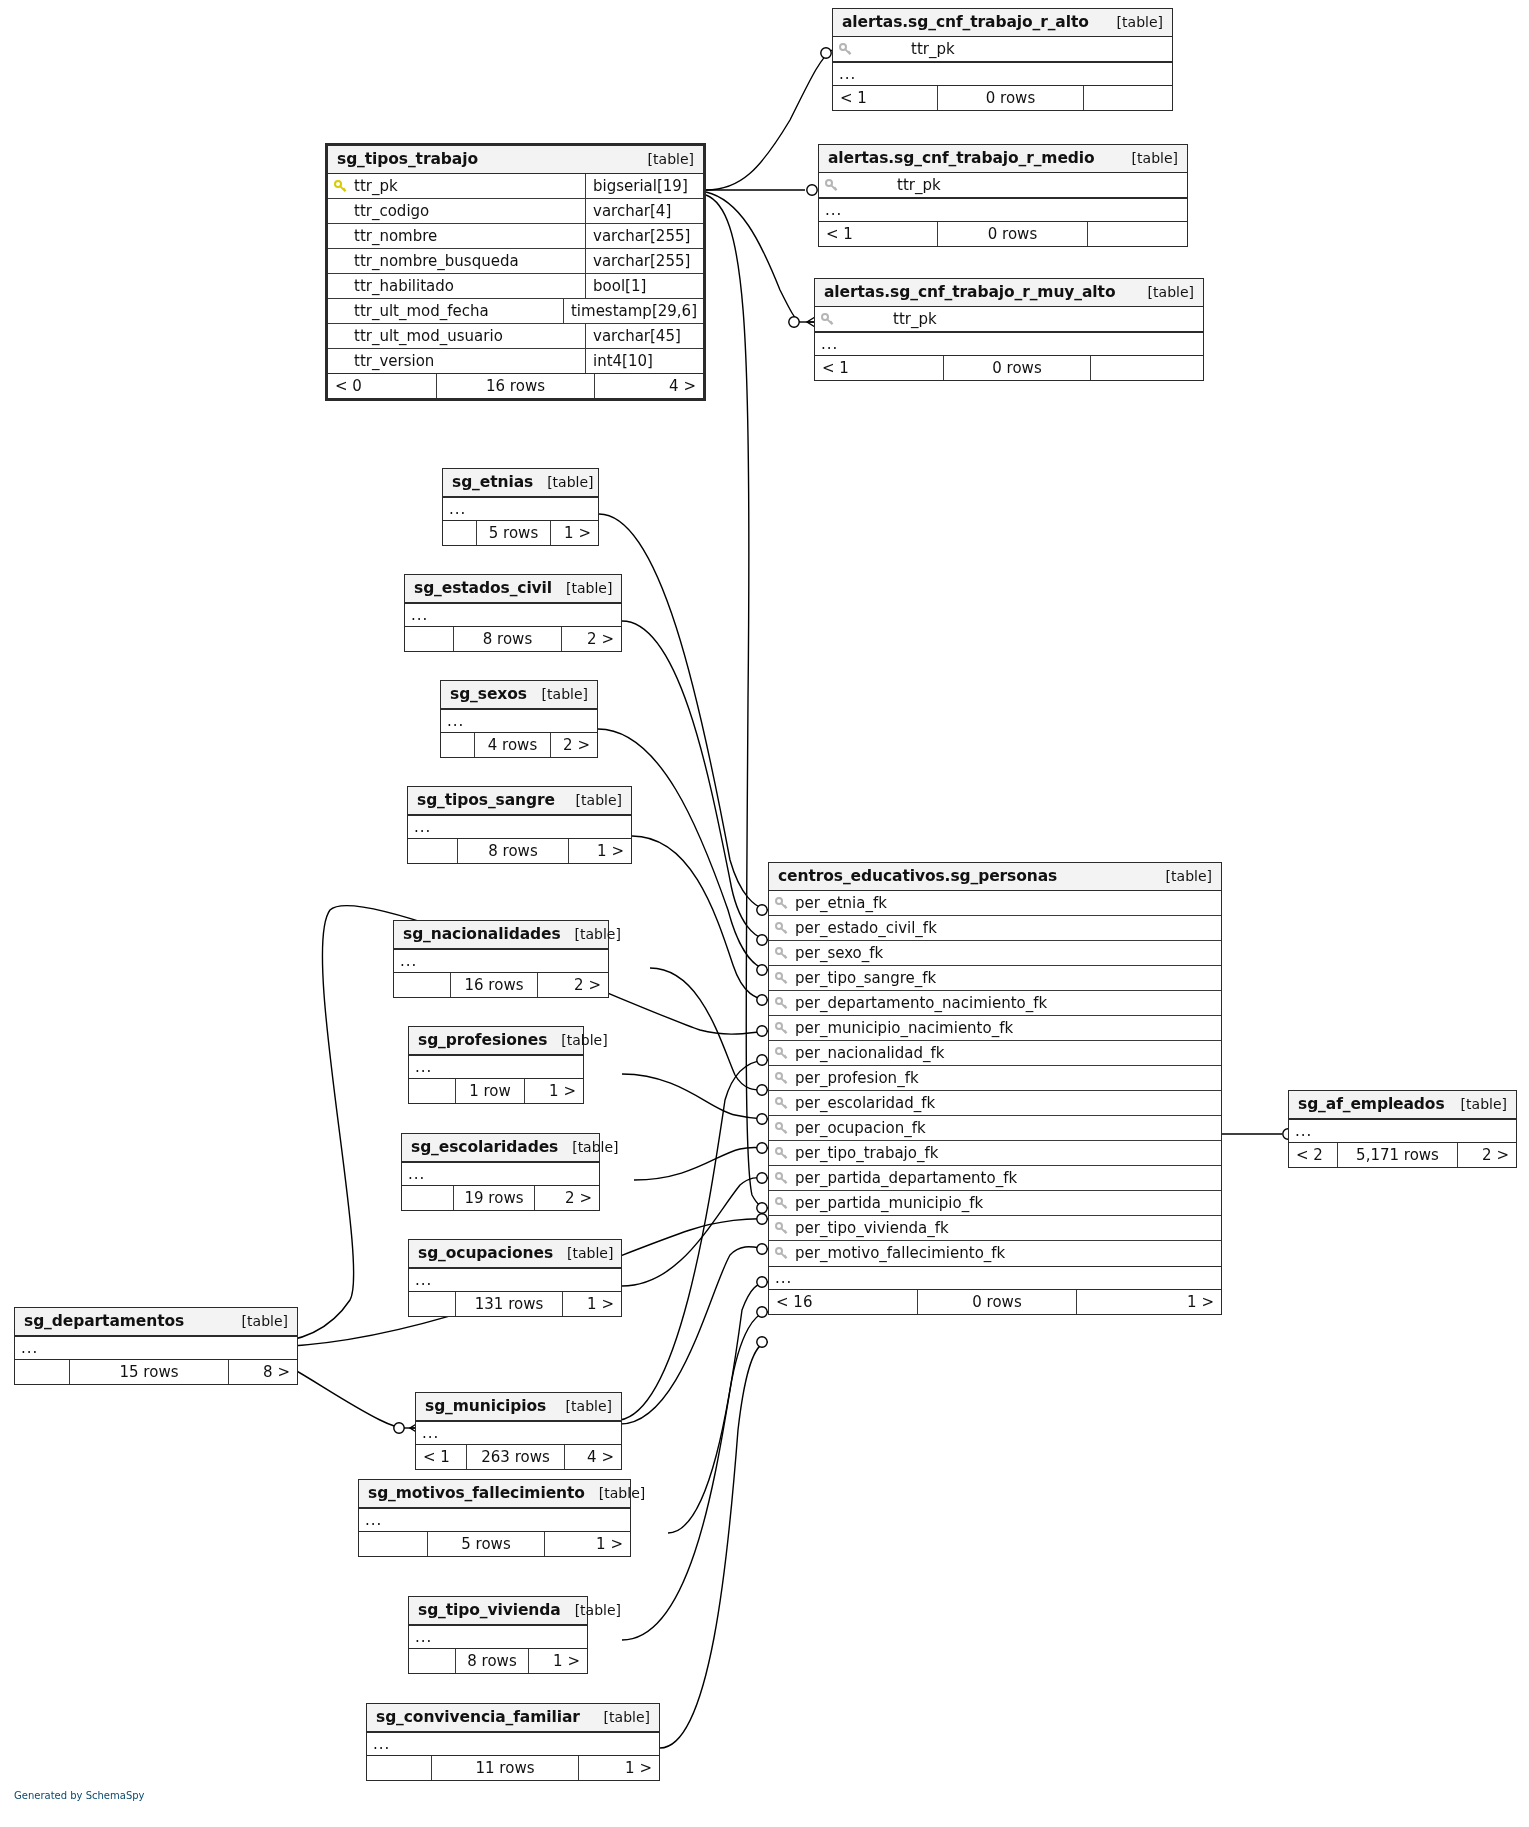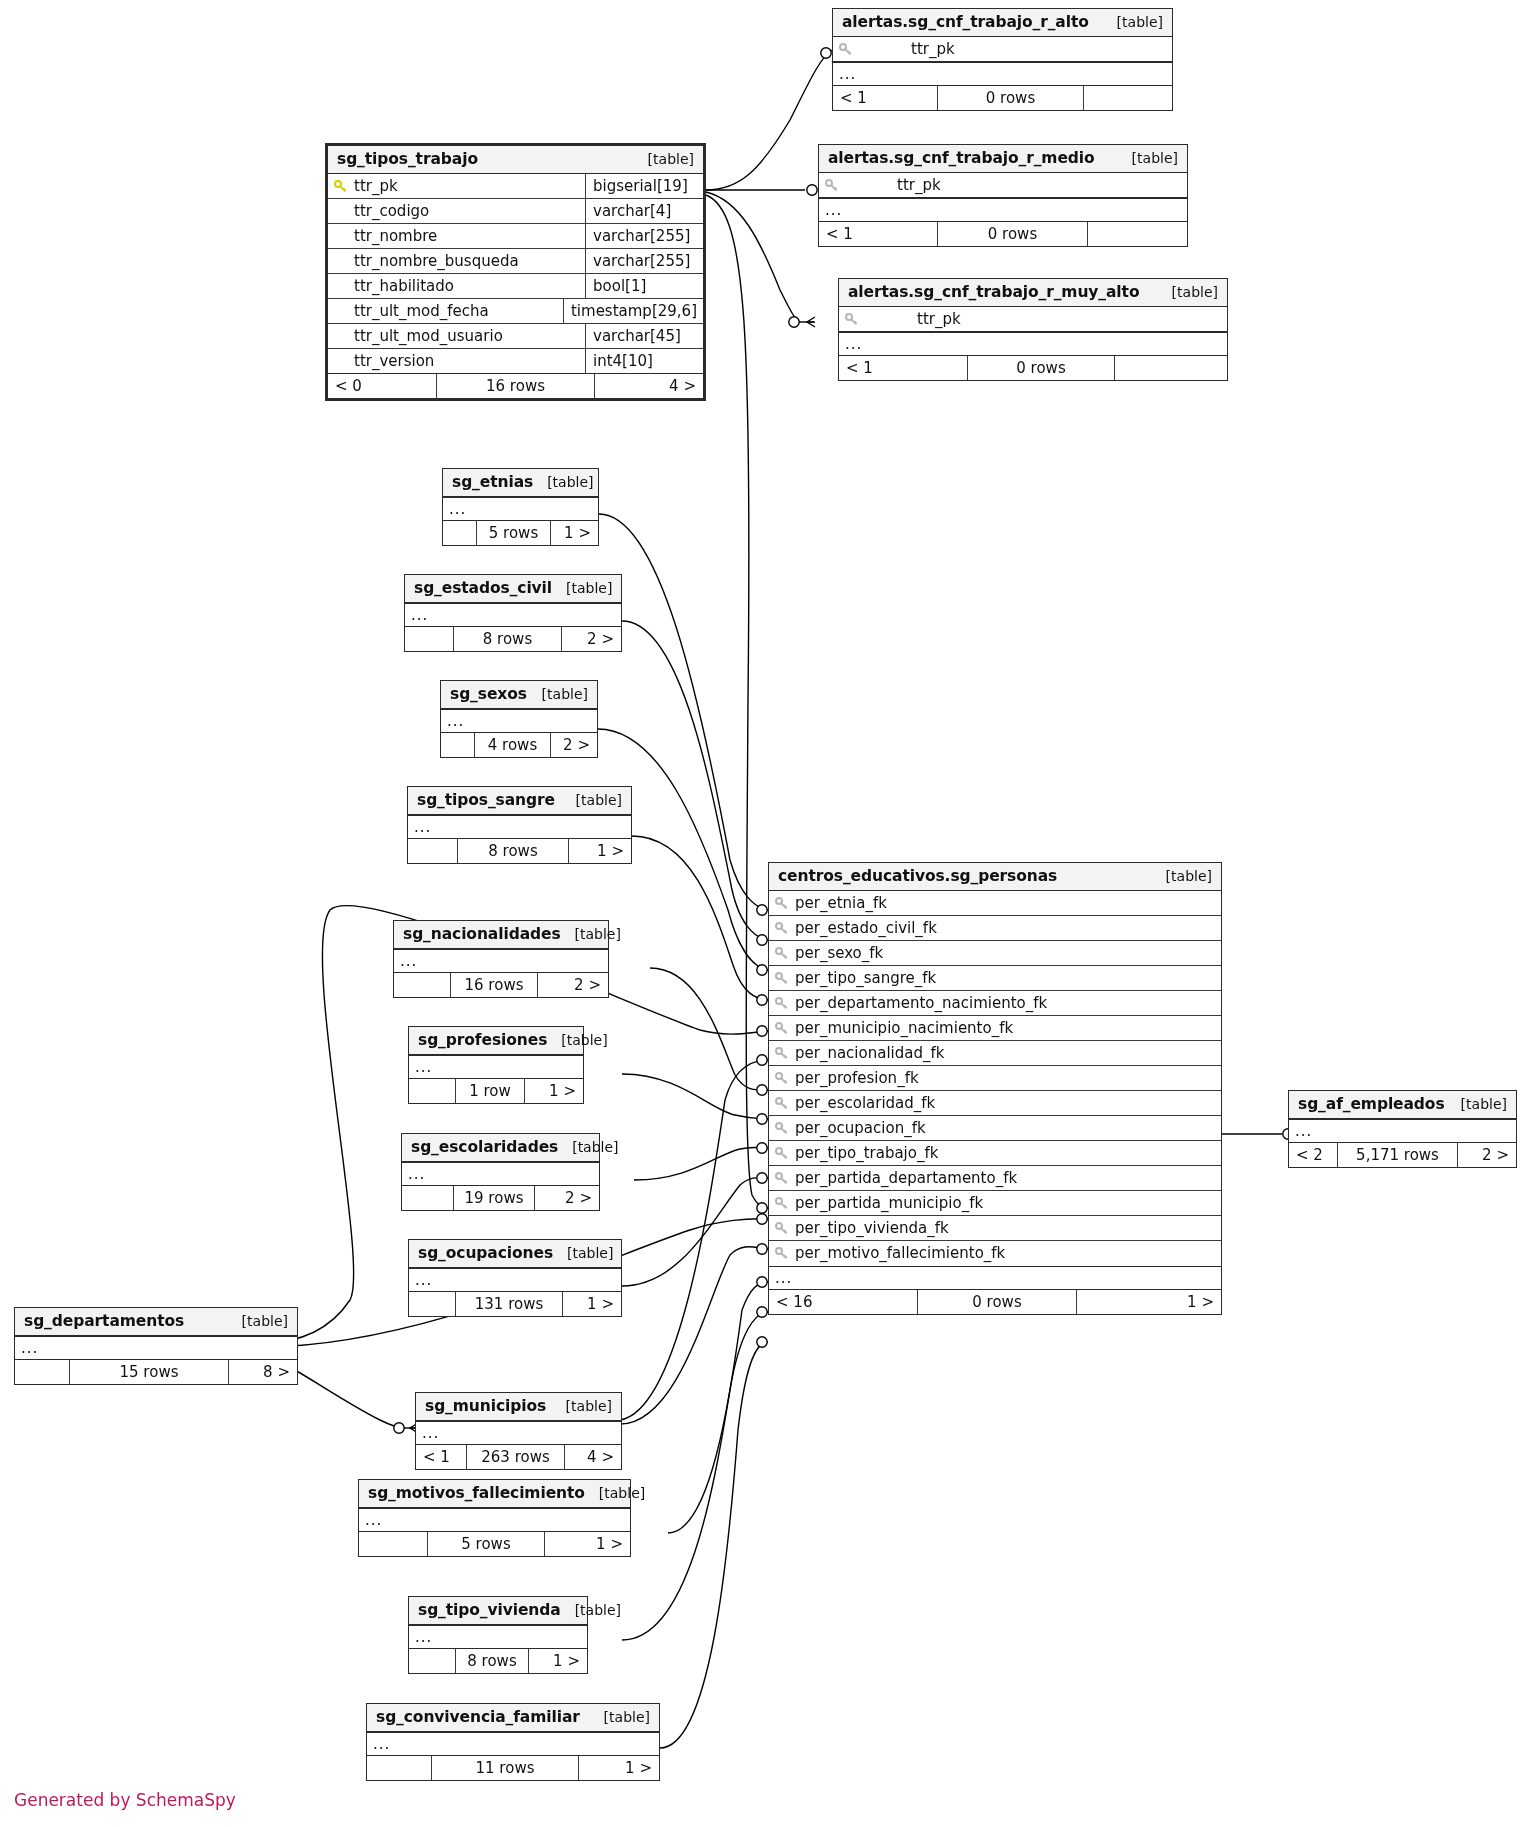--- a/index.html
+++ b/index.html
@@ -111,22 +111,22 @@
     flex: 1 1 auto;
     justify-content: center;
     border-left: 1px solid #3a3a3a;
     border-right: 1px solid #3a3a3a;
   }
   .f-right { flex: 0 0 auto; justify-content: flex-end; }
   .footer-note {
     position: absolute;
     left: 14px;
     top: 1790px;
-    font-size: 17px;
-    color: #be185d;
+    font-size: 10px;
+    color: #0c4a6e;
     font-family: "DejaVu Sans", sans-serif;
   }
   
   .t-col-name.center { justify-content: flex-start; }
   .t-col-name.center .lbl { margin-left: 52px; }
 </style>
 </head>
 <body>
 
 <div id="canvas">
@@ -328,21 +328,21 @@
       </span>
     </div>
     <div class="ellipsis-row">...</div>
     <div class="t-foot">
       <span class="f-cell f-left" style="width:118px;">&lt; 1</span>
       <span class="f-cell f-mid">0 rows</span>
       <span class="f-cell f-right" style="width:99px;"></span>
     </div>
   </div>
 
-  <div class="tbl" style="left:814px; top:278px; width:390px;margin-left:24px;">
+  <div class="tbl" style="left:814px; top:278px; width:390px;">
     <div class="t-head">
       <span class="t-name">alertas.sg_cnf_trabajo_r_muy_alto</span>
       <span class="t-tag">[table]</span>
     </div>
     <div class="t-row" style="border-bottom:1.5px solid #2b2b2b;">
       <span class="t-col-name center">
         <span class="keyicon">
           <svg viewBox="0 0 14 14" width="14" height="14">
               <circle cx="4" cy="4" r="3" fill="none" stroke="#b5b5b5" stroke-width="2"></circle>
               <path d="M5.8,5.8 L11,11 M9,9.6 L10.6,8.2 M10.4,11 L11.8,9.6" stroke="#b5b5b5" stroke-width="1.8" fill="none"></path>

